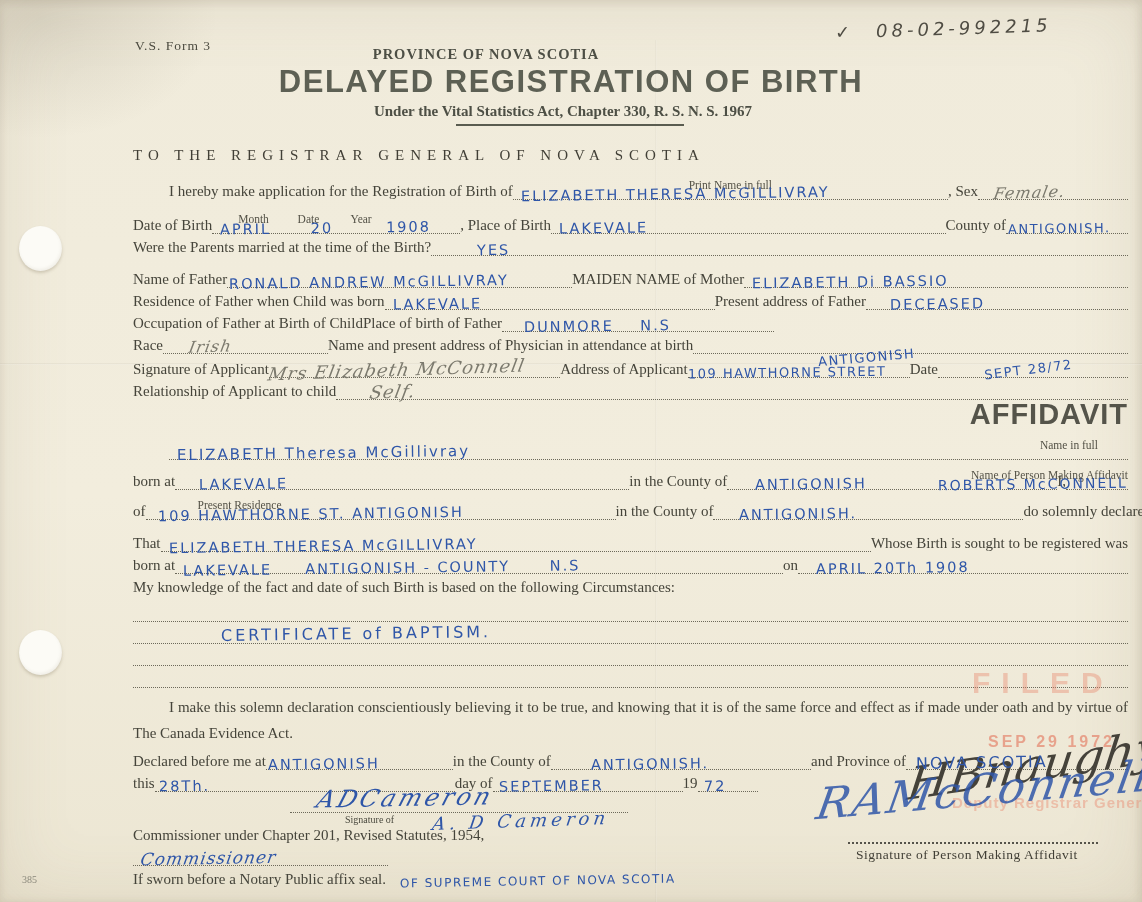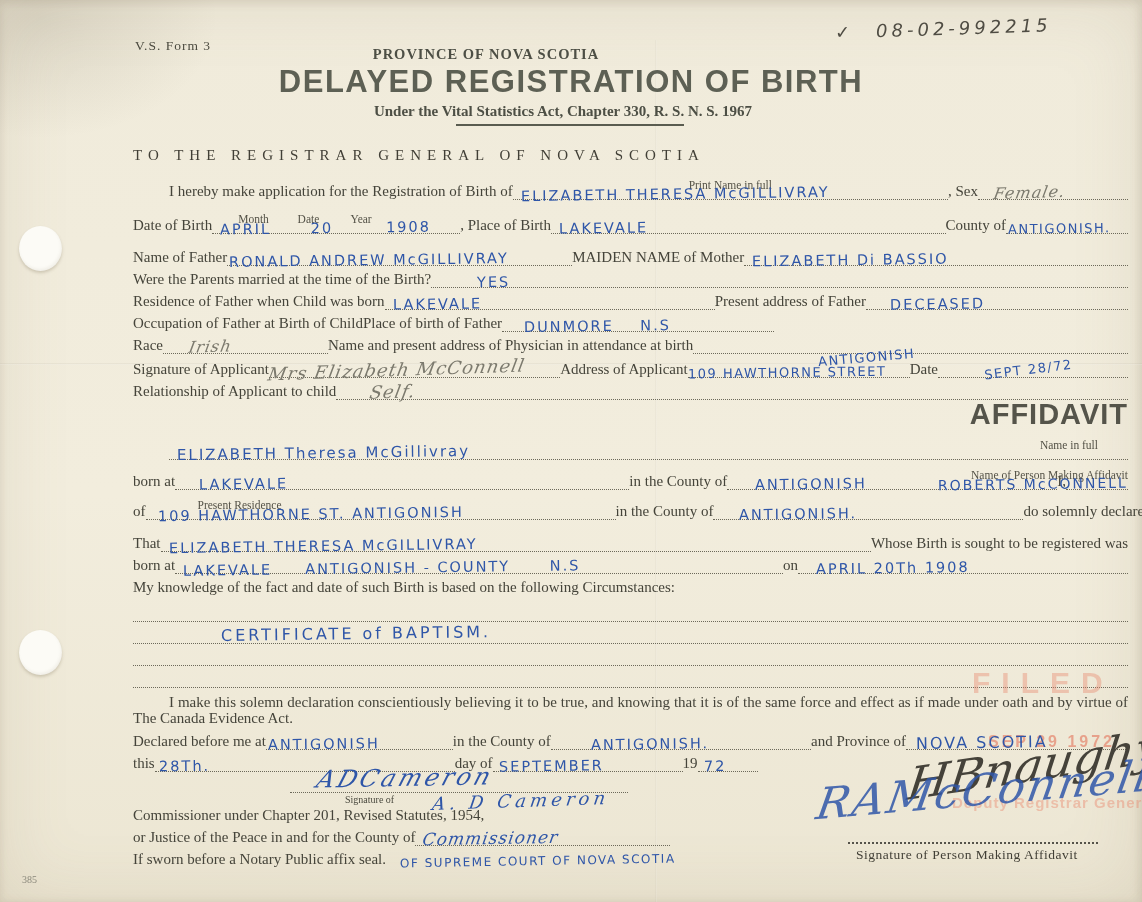--- a/index.html
+++ b/index.html
@@ -42,21 +42,21 @@
   .reg{letter-spacing:6px;font-size:15px;height:24px;color:#413f36;}
 
   .hwb{font-family:"DejaVu Sans",sans-serif;color:#2f56a8;font-size:14.5px;letter-spacing:2px;transform:rotate(-0.8deg);}
   .hwbs{font-family:"DejaVu Sans",sans-serif;color:#2f56a8;font-size:13px;letter-spacing:1.5px;transform:rotate(-0.8deg);}
   .cur{font-family:"DejaVu Serif",serif;font-style:italic;color:#2f56a8;font-size:17px;letter-spacing:1px;transform:skewX(-10deg) rotate(-1deg);}
   .pen{font-family:"DejaVu Serif",serif;font-style:italic;color:#7c7a6e;font-size:16px;letter-spacing:1px;transform:skewX(-12deg) rotate(-2deg);}
 
   .aff-head{margin-top:-2px;height:34px;text-align:right;font-family:"Liberation Sans",sans-serif;
     font-weight:bold;font-size:29px;letter-spacing:1px;color:#55544a;}
   .drow{height:21px;border-bottom:1.6px dotted #6c695a;position:relative;}
-  .para{margin-top:6px;line-height:16px;text-align:justify;}
+  .para{margin-top:6px;line-height:26px;text-align:justify;}
   .indent{display:inline-block;width:36px;}
 
   .sigrow{height:30px;position:relative;}
   .sigline{position:absolute;left:157px;top:20px;width:338px;border-bottom:1.5px dotted #6c695a;}
   .sig-scrawl-sm{position:absolute;left:185px;top:-8px;font-family:"DejaVu Serif",serif;font-style:italic;
     color:#2f56a8;font-size:24px;letter-spacing:3px;transform:skewX(-18deg) rotate(-1deg);white-space:pre;}
   .sig-of{position:absolute;left:212px;top:22px;font-size:10px;color:#4b4a3f;}
   .sig-name{position:absolute;left:300px;top:18px;font-family:"DejaVu Serif",serif;font-style:italic;
     color:#2f56a8;font-size:18px;letter-spacing:4px;transform:skewX(-10deg) rotate(-2deg);white-space:pre;}
 
@@ -128,35 +128,35 @@
       <span class="lbl">, Place of Birth</span>
       <span class="fill">
         <span class="val hwb">LAKEVALE</span>
       </span>
       <span class="lbl">County of</span>
       <span class="fill w122">
         <span class="val hwbs" style="left:2px">ANTIGONISH.</span>
       </span>
     </div>
 
+    <div class="row">
+      <span class="lbl">Were the Parents married at the time of the Birth?</span>
+      <span class="fill">
+        <span class="val hwb" style="left:46px">YES</span>
+      </span>
+    </div>
+
     <div class="row mt10">
       <span class="lbl">Name of Father</span>
       <span class="fill w345">
         <span class="val hwb" style="left:2px">RONALD ANDREW McGILLIVRAY</span>
       </span>
       <span class="lbl">MAIDEN NAME of Mother</span>
       <span class="fill">
         <span class="val hwb">ELIZABETH Di BASSIO</span>
-      </span>
-    </div>
-
-    <div class="row">
-      <span class="lbl">Were the Parents married at the time of the Birth?</span>
-      <span class="fill">
-        <span class="val hwb" style="left:46px">YES</span>
       </span>
     </div>
 
     <div class="row">
       <span class="lbl">Residence of Father when Child was born</span>
       <span class="fill">
         <span class="val hwb">LAKEVALE</span>
       </span>
       <span class="lbl">Present address of Father</span>
       <span class="fill w262">
@@ -311,21 +311,20 @@
       <span class="sig-scrawl-sm">ADCameron</span>
       <span class="sig-of">Signature of</span>
       <span class="sig-name">A. D Cameron</span>
     </div>
 
     <div class="row">
       <span class="lbl">Commissioner under Chapter 201, Revised Statutes, 1954,</span>
     </div>
 
     <div class="row">
-      <span class="lbl">or Justice of the Peace in and for the County of</span>
       <span class="fill w255">
         <span class="val cur" style="left:8px">Commissioner</span>
       </span>
       <span class="nofill"></span>
     </div>
 
     <div class="row">
       <span class="lbl">If sworn before a Notary Public affix seal.</span>
       <span class="lbl hwbs" style="margin-left:14px;font-size:12px;transform:rotate(-1deg)">OF SUPREME COURT OF NOVA SCOTIA</span>
       <span class="nofill"></span>

